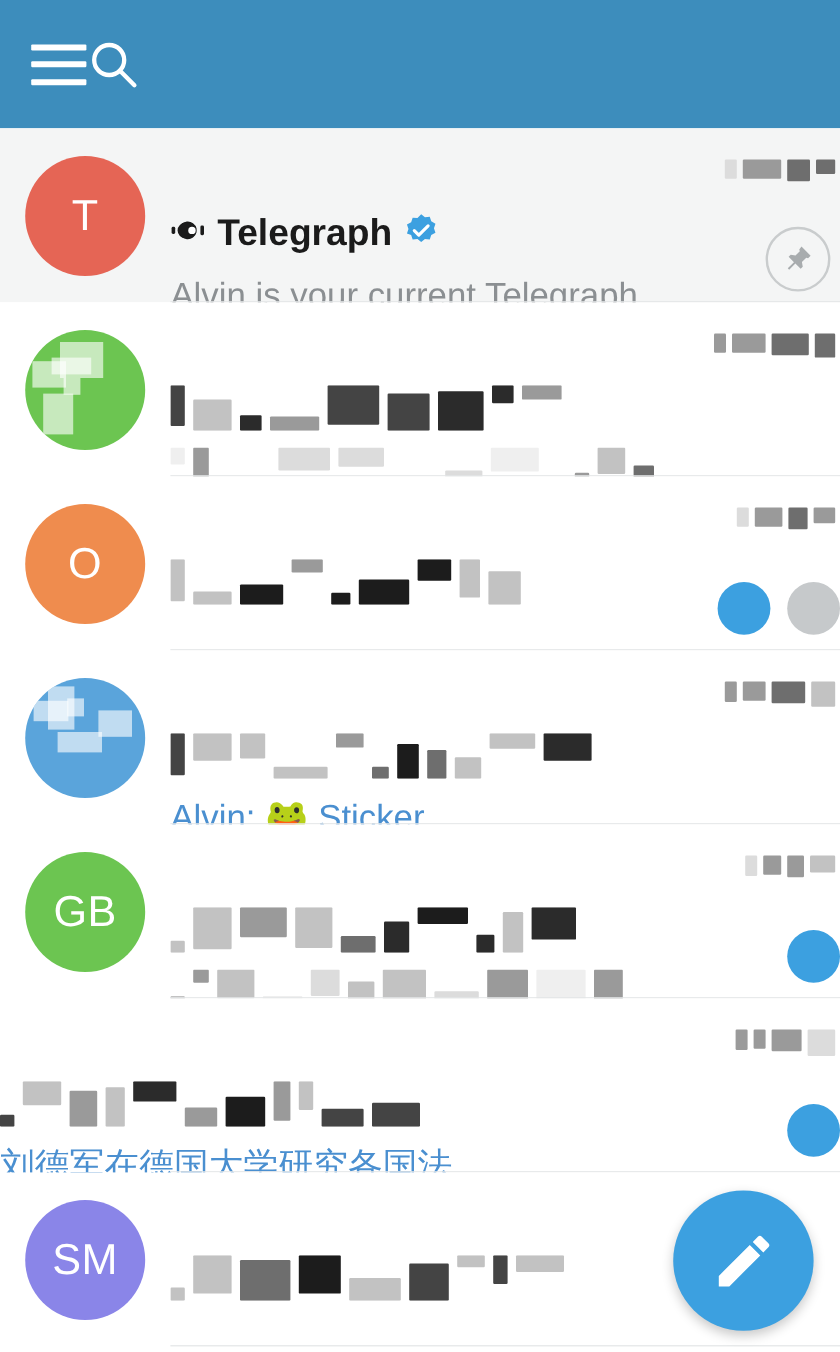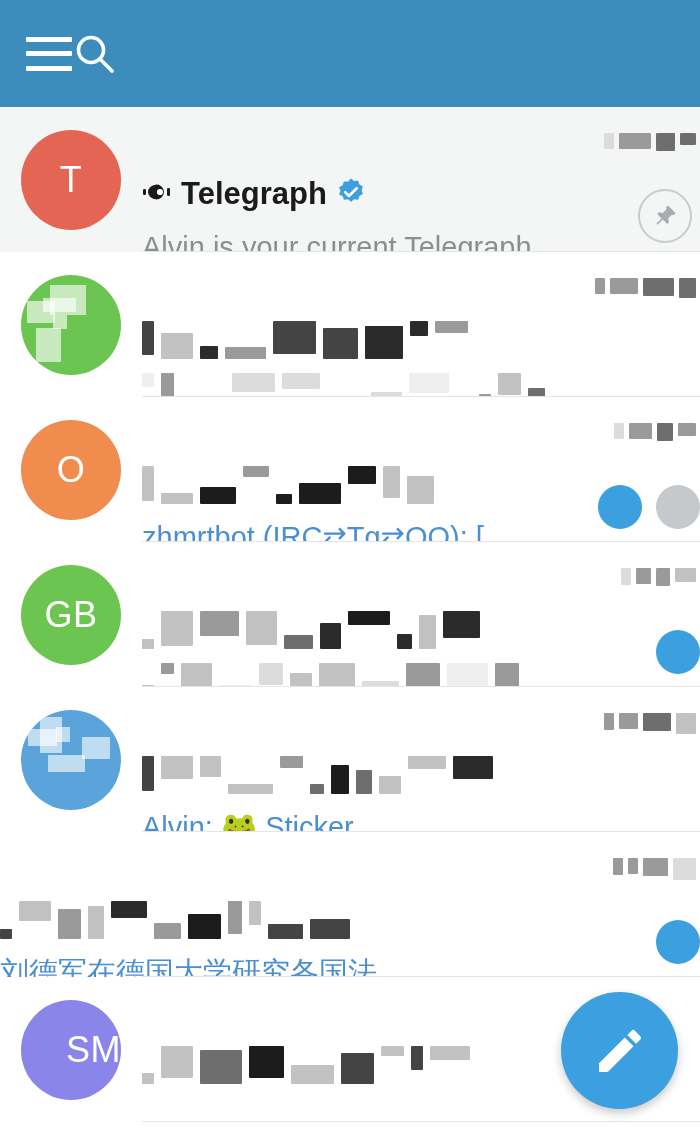--- a/index.html
+++ b/index.html
@@ -378,33 +378,72 @@
               <i style="width: 36px; height: 17px; background: rgb(28, 28, 28); align-self: flex-end;"></i>
               <i style="width: 26px; height: 11px; background: rgb(154, 154, 154); align-self: flex-start;"></i>
               <i style="width: 16px; height: 10px; background: rgb(28, 28, 28); align-self: flex-end;"></i>
               <i style="width: 42px; height: 21px; background: rgb(28, 28, 28); align-self: flex-end;"></i>
               <i style="width: 28px; height: 18px; background: rgb(28, 28, 28); align-self: flex-start;"></i>
               <i style="width: 17px; height: 32px; background: rgb(194, 194, 194); align-self: flex-start;"></i>
               <i style="width: 27px; height: 28px; background: rgb(194, 194, 194); align-self: flex-end;"></i>
             </div>
           </div>
         </div>
-        <div class="row-line2">
-          <div class="preview link">zhmrtbot (IRC⇄Tg⇄QQ): [...</div>
-        </div>
         <div class="meta">
           <div class="redact-time">
             <i style="width: 10px; height: 16px; background: rgb(220, 220, 220);"></i>
             <i style="width: 23px; height: 16px; background: rgb(154, 154, 154);"></i>
             <i style="width: 16px; height: 18px; background: rgb(110, 110, 110);"></i>
             <i style="width: 18px; height: 13px; background: rgb(154, 154, 154);"></i>
           </div>
           <div class="badge-row">
             <div class="badge unread"></div>
             <div class="badge muted"></div>
+          </div>
+        </div>
+      </div>
+      <div class="divider"></div>
+    </div>
+    <div class="chat-row">
+      <div class="avatar-wrap">
+        <div class="avatar" style="background: rgb(90, 164, 219);">
+          <span class="px" style="width: 14px; height: 15px; left: 35px; top: 17px;"></span>
+          <span class="px" style="width: 28px; height: 22px; left: 61px; top: 27px;"></span>
+          <span class="px" style="width: 37px; height: 17px; left: 27px; top: 45px;"></span>
+          <span class="px" style="width: 29px; height: 17px; left: 7px; top: 19px;"></span>
+          <span class="px" style="width: 22px; height: 36px; left: 19px; top: 7px;"></span>
+        </div>
+      </div>
+      <div class="chat-body">
+        <div class="row-line1">
+          <div class="title-group">
+            <div class="redacted">
+              <i style="width: 12px; height: 35px; background: rgb(68, 68, 68); align-self: flex-start;"></i>
+              <i style="width: 32px; height: 23px; background: rgb(194, 194, 194); align-self: flex-start;"></i>
+              <i style="width: 21px; height: 21px; background: rgb(194, 194, 194); align-self: flex-start;"></i>
+              <i style="width: 45px; height: 10px; background: rgb(194, 194, 194); align-self: flex-end;"></i>
+              <i style="width: 23px; height: 12px; background: rgb(154, 154, 154); align-self: flex-start;"></i>
+              <i style="width: 14px; height: 10px; background: rgb(110, 110, 110); align-self: flex-end;"></i>
+              <i style="width: 18px; height: 29px; background: rgb(28, 28, 28); align-self: flex-end;"></i>
+              <i style="width: 16px; height: 24px; background: rgb(110, 110, 110); align-self: flex-end;"></i>
+              <i style="width: 22px; height: 18px; background: rgb(194, 194, 194); align-self: flex-end;"></i>
+              <i style="width: 38px; height: 13px; background: rgb(194, 194, 194); align-self: flex-start;"></i>
+              <i style="width: 40px; height: 23px; background: rgb(43, 43, 43); align-self: flex-start;"></i>
+            </div>
+          </div>
+        </div>
+        <div class="row-line2">
+          <div class="preview link">Alvin: 🐸 Sticker</div>
+        </div>
+        <div class="meta">
+          <div class="redact-time">
+            <i style="width: 10px; height: 17px; background: rgb(154, 154, 154);"></i>
+            <i style="width: 19px; height: 16px; background: rgb(154, 154, 154);"></i>
+            <i style="width: 28px; height: 18px; background: rgb(110, 110, 110);"></i>
+            <i style="width: 20px; height: 21px; background: rgb(194, 194, 194);"></i>
           </div>
         </div>
       </div>
       <div class="divider"></div>
     </div>
     <div class="chat-row">
       <div class="avatar-wrap">
         <div class="avatar" style="background: rgb(108, 197, 81);">
           <span>GB</span>
         </div>
@@ -449,62 +488,20 @@
             <i style="width: 21px; height: 14px; background: rgb(194, 194, 194);"></i>
           </div>
           <div class="badge-row">
             <div class="badge unread"></div>
           </div>
         </div>
       </div>
       <div class="divider"></div>
     </div>
     <div class="chat-row">
-      <div class="avatar-wrap">
-        <div class="avatar" style="background: rgb(90, 164, 219);">
-          <span class="px" style="width: 14px; height: 15px; left: 35px; top: 17px;"></span>
-          <span class="px" style="width: 28px; height: 22px; left: 61px; top: 27px;"></span>
-          <span class="px" style="width: 37px; height: 17px; left: 27px; top: 45px;"></span>
-          <span class="px" style="width: 29px; height: 17px; left: 7px; top: 19px;"></span>
-          <span class="px" style="width: 22px; height: 36px; left: 19px; top: 7px;"></span>
-        </div>
-      </div>
-      <div class="chat-body">
-        <div class="row-line1">
-          <div class="title-group">
-            <div class="redacted">
-              <i style="width: 12px; height: 35px; background: rgb(68, 68, 68); align-self: flex-start;"></i>
-              <i style="width: 32px; height: 23px; background: rgb(194, 194, 194); align-self: flex-start;"></i>
-              <i style="width: 21px; height: 21px; background: rgb(194, 194, 194); align-self: flex-start;"></i>
-              <i style="width: 45px; height: 10px; background: rgb(194, 194, 194); align-self: flex-end;"></i>
-              <i style="width: 23px; height: 12px; background: rgb(154, 154, 154); align-self: flex-start;"></i>
-              <i style="width: 14px; height: 10px; background: rgb(110, 110, 110); align-self: flex-end;"></i>
-              <i style="width: 18px; height: 29px; background: rgb(28, 28, 28); align-self: flex-end;"></i>
-              <i style="width: 16px; height: 24px; background: rgb(110, 110, 110); align-self: flex-end;"></i>
-              <i style="width: 22px; height: 18px; background: rgb(194, 194, 194); align-self: flex-end;"></i>
-              <i style="width: 38px; height: 13px; background: rgb(194, 194, 194); align-self: flex-start;"></i>
-              <i style="width: 40px; height: 23px; background: rgb(43, 43, 43); align-self: flex-start;"></i>
-            </div>
-          </div>
-        </div>
-        <div class="row-line2">
-          <div class="preview link">Alvin: 🐸 Sticker</div>
-        </div>
-        <div class="meta">
-          <div class="redact-time">
-            <i style="width: 10px; height: 17px; background: rgb(154, 154, 154);"></i>
-            <i style="width: 19px; height: 16px; background: rgb(154, 154, 154);"></i>
-            <i style="width: 28px; height: 18px; background: rgb(110, 110, 110);"></i>
-            <i style="width: 20px; height: 21px; background: rgb(194, 194, 194);"></i>
-          </div>
-        </div>
-      </div>
-      <div class="divider"></div>
-    </div>
-    <div class="chat-row">
       <div class="chat-body">
         <div class="row-line1">
           <div class="title-group">
             <div class="redacted">
               <i style="width: 12px; height: 10px; background: rgb(68, 68, 68); align-self: flex-end;"></i>
               <i style="width: 32px; height: 20px; background: rgb(194, 194, 194); align-self: flex-start;"></i>
               <i style="width: 23px; height: 30px; background: rgb(154, 154, 154); align-self: flex-end;"></i>
               <i style="width: 16px; height: 33px; background: rgb(194, 194, 194); align-self: flex-end;"></i>
               <i style="width: 36px; height: 17px; background: rgb(43, 43, 43); align-self: flex-start;"></i>
               <i style="width: 27px; height: 16px; background: rgb(154, 154, 154); align-self: flex-end;"></i>
@@ -528,21 +525,21 @@
           </div>
           <div class="badge-row">
             <div class="badge unread"></div>
           </div>
         </div>
       </div>
       <div class="divider"></div>
     </div>
     <div class="chat-row">
       <div class="avatar-wrap">
-        <div class="avatar" style="background: rgb(138, 133, 232); justify-content: flex-end;">
+        <div class="avatar" style="background: rgb(138, 133, 232);">
           <span>SM</span>
         </div>
       </div>
       <div class="chat-body">
         <div class="row-line1">
           <div class="title-group">
             <div class="redacted">
               <i style="width: 12px; height: 11px; background: rgb(194, 194, 194); align-self: flex-end;"></i>
               <i style="width: 32px; height: 32px; background: rgb(194, 194, 194); align-self: flex-start;"></i>
               <i style="width: 42px; height: 34px; background: rgb(110, 110, 110); align-self: flex-end;"></i>

